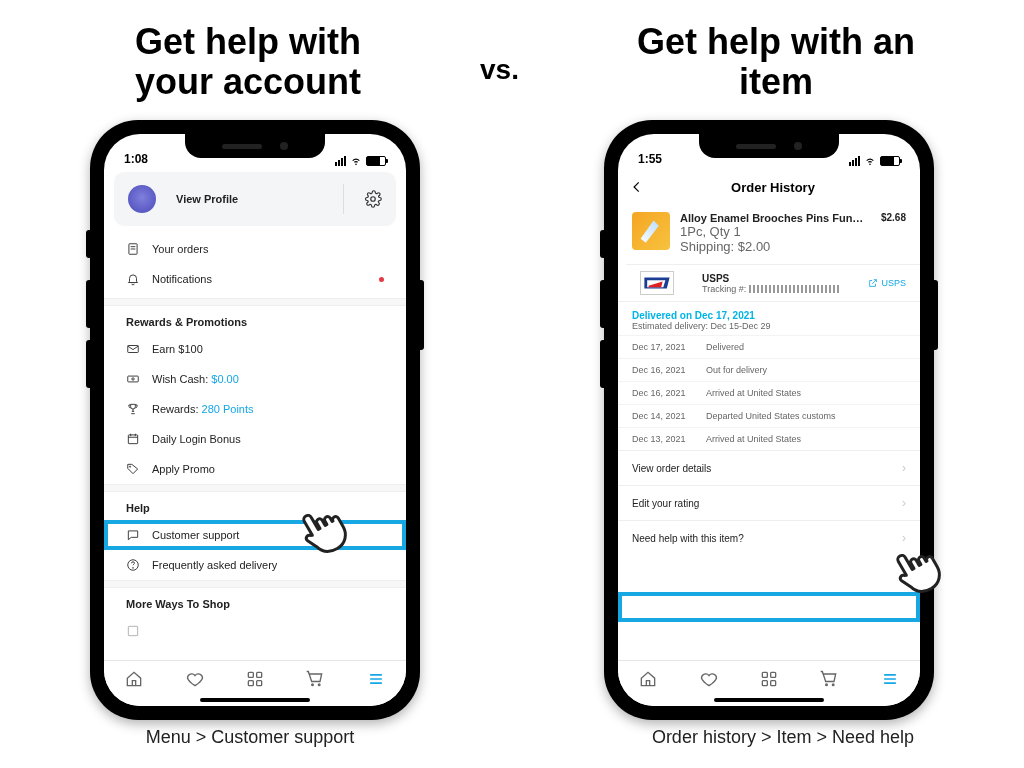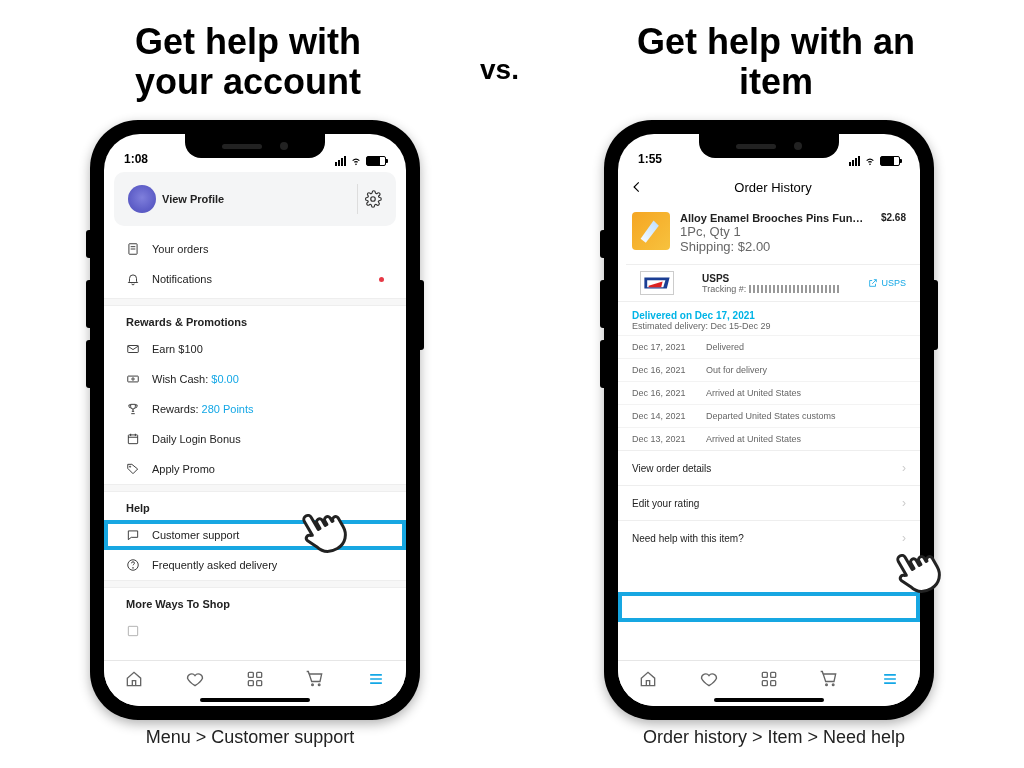--- a/index.html
+++ b/index.html
@@ -3,21 +3,21 @@
 <meta charset="utf-8">
 <style>
   * { box-sizing: border-box; margin: 0; padding: 0; }
   body { font-family: -apple-system, BlinkMacSystemFont, "Segoe UI", Helvetica, Arial, sans-serif; background:#fff; width:1024px; height:768px; position:relative; overflow:hidden;}
   .heading { position:absolute; font-weight:900; font-family: Arial Black, Arial, sans-serif; text-align:center; line-height:1.1; }
   #h-left { top:22px; left:98px; width:300px; font-size:36px; }
   #h-right { top:22px; right:98px; width:300px; font-size:36px; }
   #h-vs { top:55px; left:480px; font-size:28px; font-weight:900; }
   .caption { position:absolute; font-size:18px; color:#222; text-align:center; }
   #cap-left { bottom:20px; left:110px; width:280px; }
-  #cap-right { bottom:20px; right:110px; width:280px; }
+  #cap-right { bottom:20px; right:110px; width:280px;text-align:right; }
 
   .phone-outer { position:absolute; width:330px; height:600px; background:#000; border-radius:48px; padding:14px; box-shadow:0 4px 12px rgba(0,0,0,0.3);}
   #phone1 { top:120px; left:90px; }
   #phone2 { top:120px; right:90px; }
   .phone-btn { position:absolute; background:#000; }
   .phone-btn.l1 { left:-4px; top:110px; width:4px; height:28px; border-radius:3px 0 0 3px;}
   .phone-btn.l2 { left:-4px; top:160px; width:4px; height:48px; border-radius:3px 0 0 3px;}
   .phone-btn.l3 { left:-4px; top:220px; width:4px; height:48px; border-radius:3px 0 0 3px;}
   .phone-btn.r1 { right:-4px; top:160px; width:4px; height:70px; border-radius:0 3px 3px 0;}
 
@@ -35,21 +35,21 @@
   .wifi-ic { width:12px; height:10px; position:relative;}
   .wifi-ic::before{content:""; position:absolute; left:0; top:0; width:12px; height:12px; border:2px solid #000; border-bottom:none; border-left:none; border-right:none; border-radius:50% 50% 0 0; transform:rotate(0);}
   .wifi-ic::after{content:""; position:absolute; left:4px; top:6px; width:3px; height:3px; background:#000; border-radius:50%;}
   .batt { width:20px; height:10px; border:1px solid #000; border-radius:2px; position:relative;}
   .batt::after{content:""; position:absolute; right:-3px; top:2px; width:2px; height:4px; background:#000; border-radius:0 1px 1px 0;}
   .batt i { display:block; width:70%; height:100%; background:#000;}
 
   .content { flex:1; overflow:hidden; font-size:11px; color:#222; }
 
   
-  .profile-row { background:#f4f5f6; height:54px; display:flex; align-items:center; padding:0 14px; margin:4px 10px; border-radius:10px; gap:6px;}
+  .profile-row { background:#f4f5f6; height:54px; display:flex; align-items:center; padding:0 14px; margin:4px 10px; border-radius:10px; gap:20px;}
   .avatar { width:28px; height:28px; border-radius:50%; background:radial-gradient(circle at 50% 45%, #7f7fdc 0%, #5f5fc8 60%, #4e4eb8 100%); position:relative;}
   .spacer { flex:1; }
   .vline { width:1px; height:30px; background:#ddd; }
   .gear { width:18px; height:18px;}
 
   .list-section { padding:4px 0;}
   .list-item { display:flex; align-items:center; height:30px; padding:0 22px; gap:12px; position:relative;}
   .mi { width:14px; height:14px; flex:0 0 14px; }
   .dot-red { width:5px; height:5px; background:#e63946; border-radius:50%; margin-left:auto;}
   .link-blue { color:#13a7e6; }
@@ -63,21 +63,21 @@
   .pointer { position:absolute; z-index:30; width:64px; height:64px;}
   .pt1 { top:380px; left:200px;}
   .pt2 { top:420px; right:-14px;}
 
   .tabbar { height:46px; border-top:1px solid #e6e6e6; display:flex; align-items:center; justify-content:space-around; background:#fff; padding-bottom:6px;}
   .tabbar svg { width:20px; height:20px;}
   .tab-active { color:#13a7e6; }
 
   
   .nav2 { height:38px; display:flex; align-items:center; padding:0 12px; gap:8px;}
-  .nav2 .ttl { flex:1; text-align:center; font-weight:400; font-size:13px; margin-left:-14px;}
+  .nav2 .ttl { flex:1; text-align:center; font-weight:700; font-size:13px; margin-left:-14px;}
   .order-head { display:flex; gap:10px; padding:6px 14px 10px; }
   .thumb { width:38px; height:38px; background:linear-gradient(135deg,#f5a623,#f7c23e); border-radius:4px; position:relative; overflow:hidden;}
   .thumb::after{content:""; position:absolute; left:6px; top:6px; width:26px; height:26px; background:linear-gradient(45deg,#fff,#b0d8ff); clip-path: polygon(10% 80%, 60% 10%, 80% 30%, 30% 95%); }
   .ord-title { font-size:11px; font-weight:700; flex:1;}
   .ord-meta { font-size:13px; color:#666;}
   .price { font-size:10px; font-weight:700;}
   .carrier-row { display:flex; align-items:center; gap:28px; padding:6px 14px; border-top:1px solid #eee;margin-left:8px;}
   .usps-logo { width:34px; height:24px; background:#fff; border:1px solid #ccc; display:flex; align-items:center; justify-content:center;}
   .usps-logo svg { width:28px; height:18px;}
   .trk-link { color:#13a7e6; font-size:9px; margin-left:auto; display:flex; align-items:center; gap:3px;}

